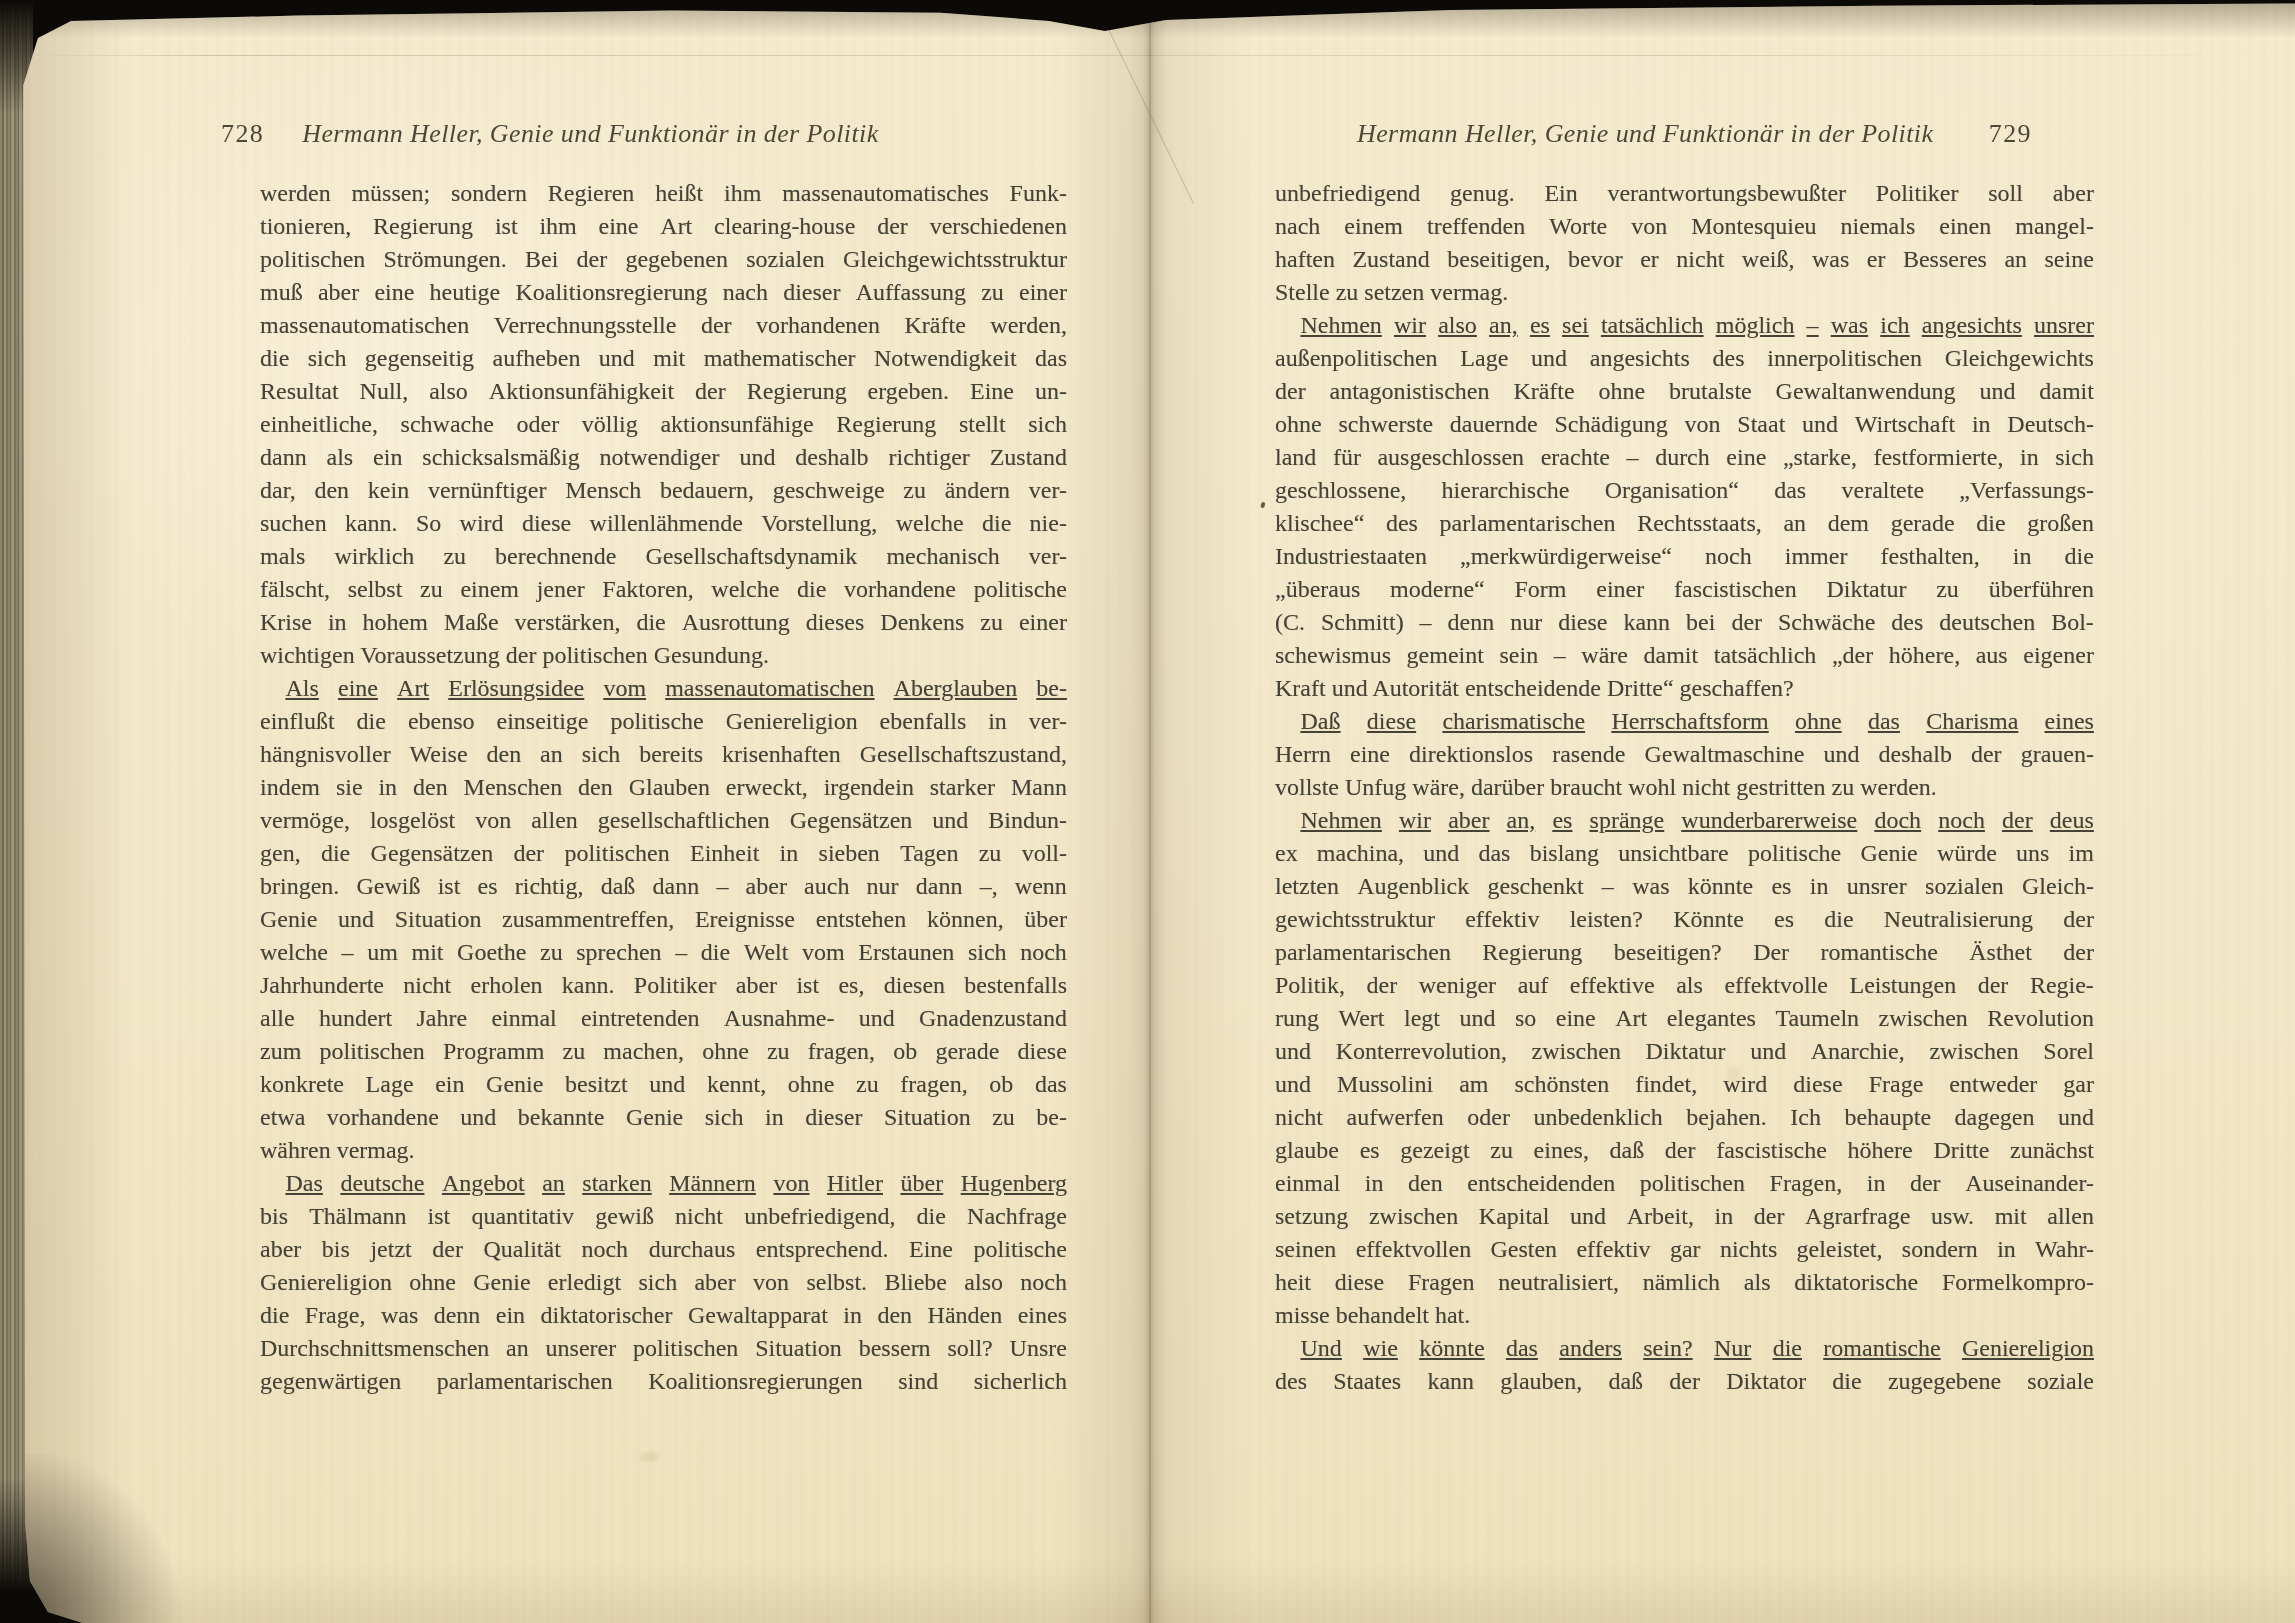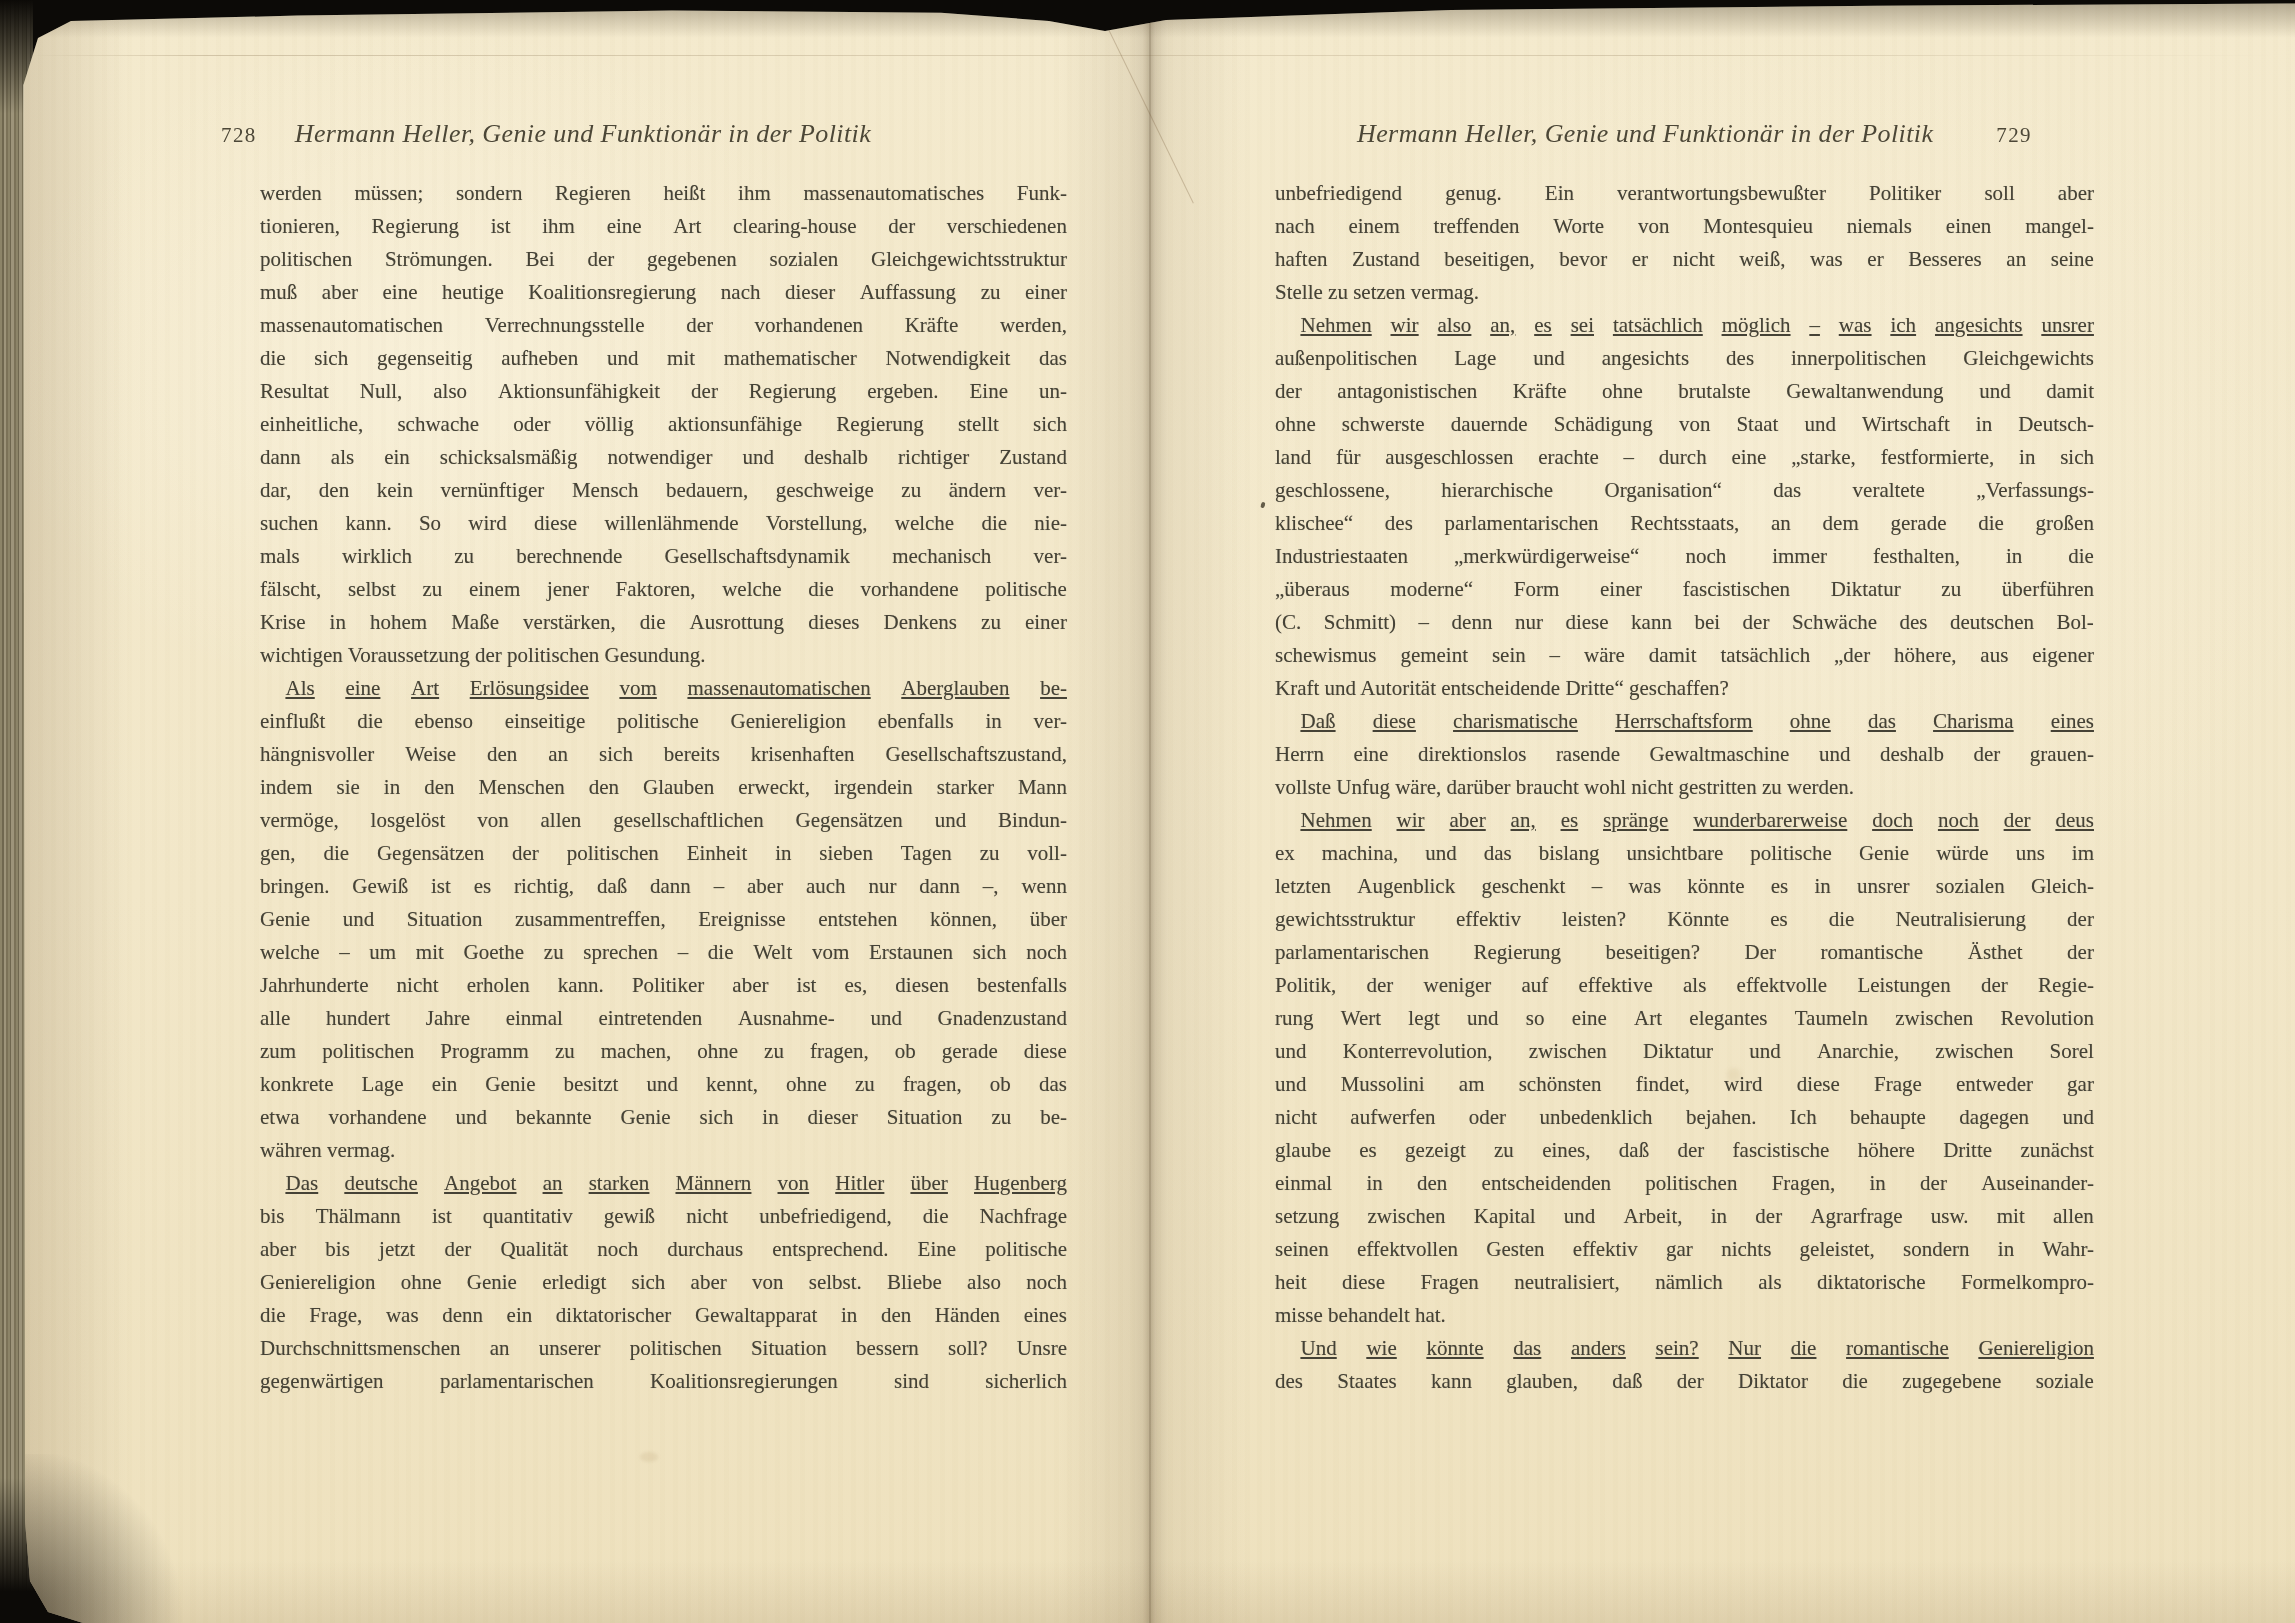--- a/index.html
+++ b/index.html
@@ -41,29 +41,29 @@
   .crease-d{left:1100px;top:12.7px;width:1.4px;height:212px;background:rgba(118,92,58,0.30);
     transform:rotate(-26deg);transform-origin:top left;}
   .speck1{left:1261px;top:502px;width:3.5px;height:5.7px;border-radius:50%;background:rgba(52,45,30,0.75);transform:rotate(18deg);}
   .speck2{left:640px;top:1452px;width:18.4px;height:10px;border-radius:50%;background:rgba(160,126,70,0.12);filter:blur(1.4px);}
   .speck3{left:1727px;top:1068px;width:14px;height:14px;border-radius:50%;background:rgba(170,135,80,0.10);filter:blur(2.1px);}
   .texture{position:absolute;inset:0;
     background:repeating-linear-gradient(90deg,rgba(120,95,60,0.015) 0 5px,rgba(255,255,255,0.012) 5px 12.7px);}
 
   
   .pagehead{position:absolute;display:flex;align-items:baseline;color:#4c4737;}
-  .pagehead .folio{font-size:21px;letter-spacing:1.4px;}
+  .pagehead .folio{font-size:26px;letter-spacing:1.4px;}
   .pagehead .running{font-style:italic;font-size:26px;letter-spacing:0.4px;}
   .ph-left{left:221px;top:119px;width:848px;}
   .ph-left .running{margin-left:38px;}
   .ph-right{left:1275px;top:119px;width:819px;}
   .ph-right .running{margin-left:82px;}
   .ph-right .folio{margin-left:auto;margin-right:62px;}
 
-  .pagebody{position:absolute;top:177px;color:#454236;font-size:21px;
+  .pagebody{position:absolute;top:177px;color:#454236;font-size:24px;
     text-shadow:0 0 0.7px rgba(69,66,54,0.35);}
   .body-left{left:260px;width:807px;}
   .body-right{left:1275px;width:819px;}
   .line{height:33px;line-height:33px;display:flex;justify-content:space-between;white-space:nowrap;}
   .line span{display:inline-block;}
   .line.plain{display:block;white-space:normal;}
   .line.indent{padding-left:25.5px;text-decoration:underline;}
 </style>
 </head>
 <body>

